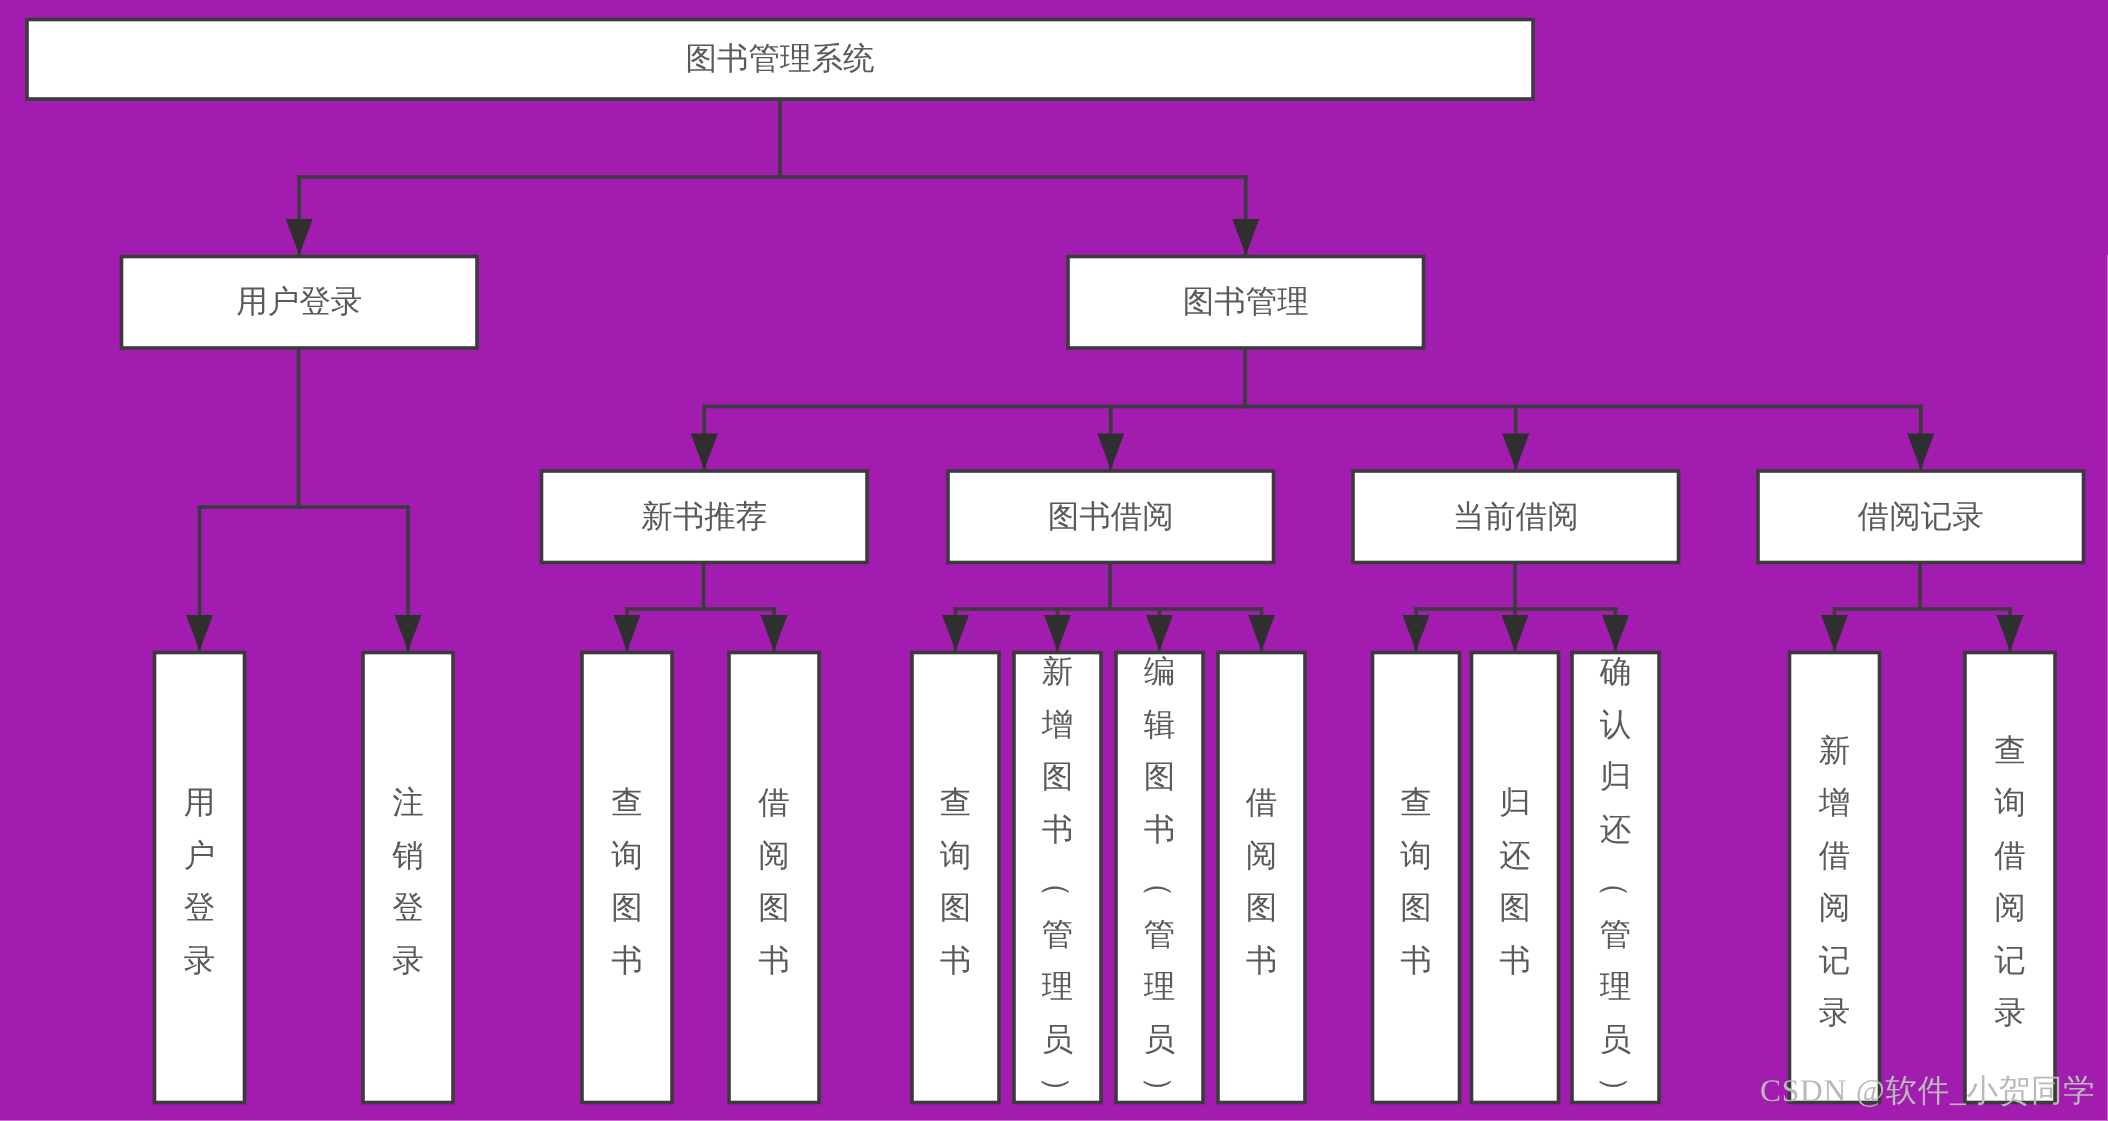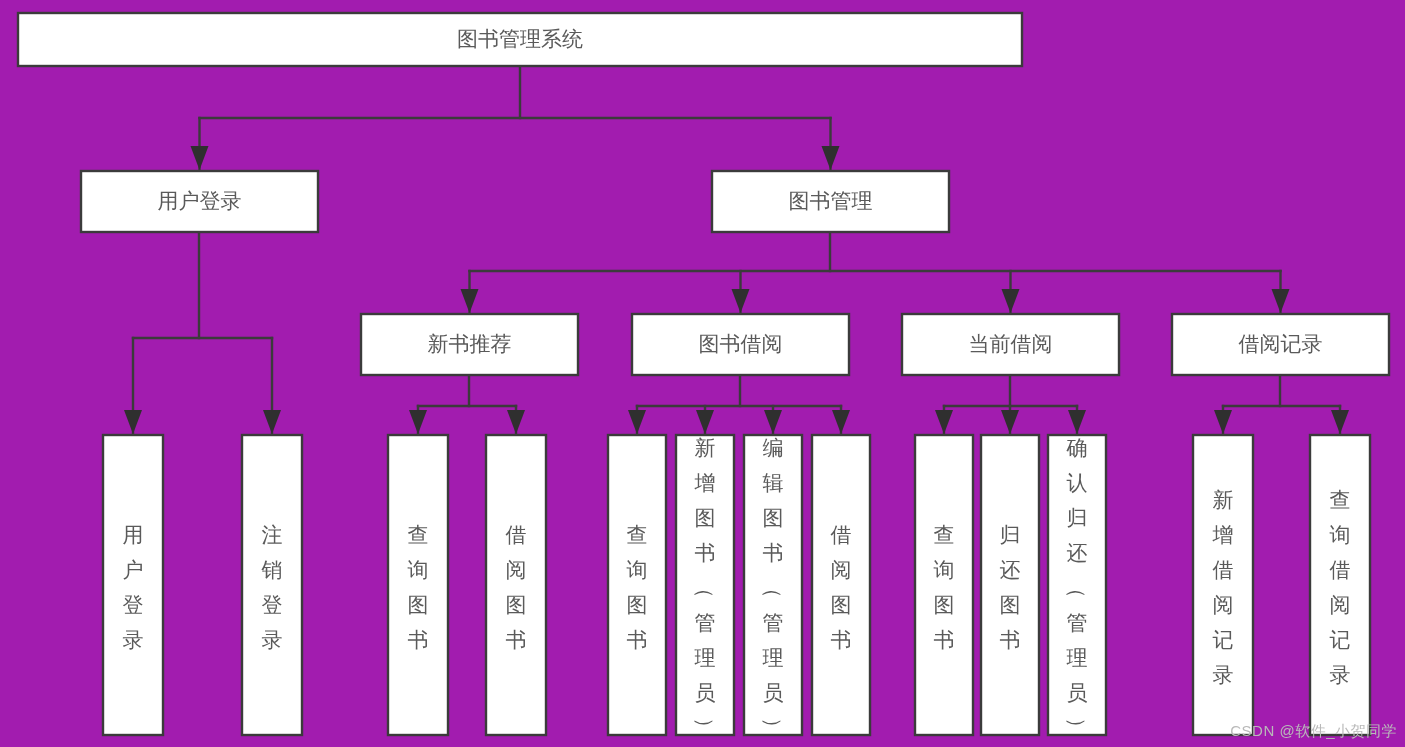--- a/index.html
+++ b/index.html
@@ -54,22 +54,22 @@
   .node-label-vertical {
     fill: #5a5a5a;
     font-family: "Liberation Sans", "DejaVu Sans", sans-serif;
     font-size: 21px;
     text-anchor: middle;
   }
   .watermark {
     position: absolute;
     right: 8px;
     bottom: 6px;
-    font-family: Liberation Sans, sans-serif;
-    font-size: 15px;
+    font-family: Liberation Serif, serif;
+    font-size: 21px;
     color: #b9b9b9;
     letter-spacing: 0.5px;
     white-space: nowrap;
     user-select: none;
   }
 </style>
 </head>
 <body>
 
 <div id="diagram-root">

